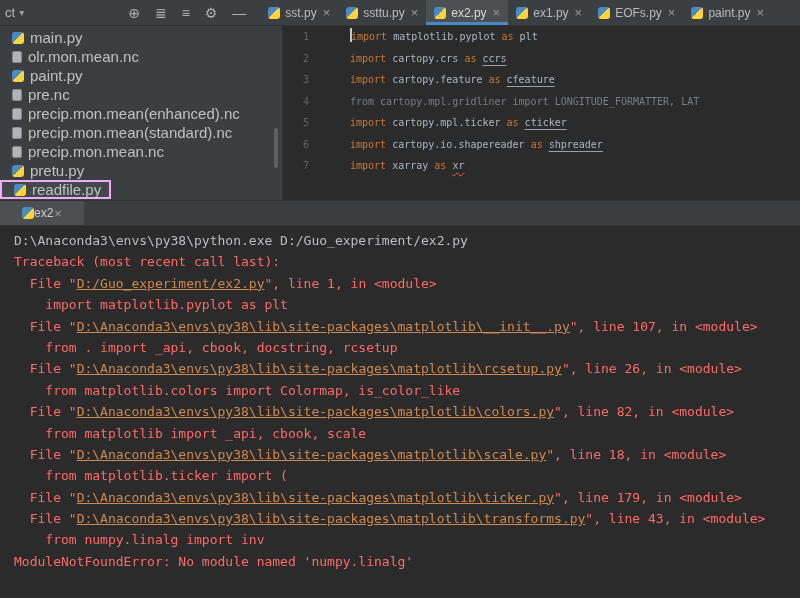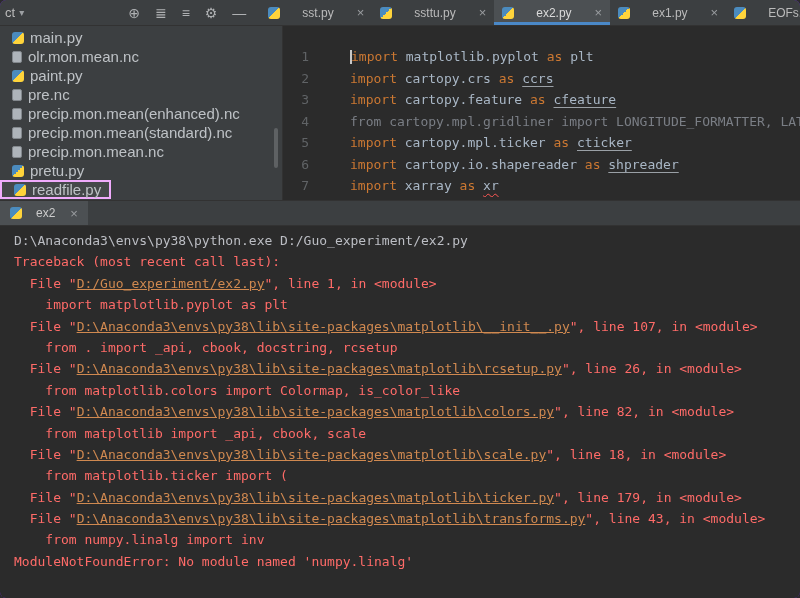--- a/index.html
+++ b/index.html
@@ -1,73 +1,73 @@
 <!DOCTYPE html>
 <html><head>
 <meta charset="utf-8">
 <style>
   * { box-sizing: border-box; margin: 0; padding: 0; }
   html,body { background:#2b2b2b; }
   .app{
     position:relative; width:800px; height:598px; overflow:hidden;
-    background:#6d28d9; font-family:"Liberation Sans", sans-serif;border-radius:6px;
+    background:#6d28d9; font-family:"Liberation Sans", sans-serif;
     -webkit-font-smoothing:antialiased;
   }
   
   .topbar{
     height:26px; background:#3c3f41; border-bottom:1px solid #323232;
     display:flex; align-items:stretch; overflow:hidden;
   }
   .project{display:flex; align-items:center; gap:4px; padding:0 8px 0 5px;
     color:#bbbbbb; font-size:13px; cursor:pointer;}
   .caret-down{font-size:10px; color:#9da0a3;}
   .tb-icons{display:flex; align-items:center; gap:15px; margin-left:96px;
     color:#afb1b3; font-size:14px;}
   .tb-icon{cursor:pointer; line-height:1;}
   .tabs{display:flex; align-items:stretch; margin-left:14px;}
-  .tab{display:flex; align-items:center; gap:22px; padding:4px 8px;
+  .tab{display:flex; align-items:center; gap:5px; padding:4px 8px;
     font-size:12px; color:#bbbbbb; cursor:pointer; white-space:nowrap;}
   .tab.active{background:#4c5053; color:#dadada;
     box-shadow:inset 0 -3px 0 #4a88c7;}
   .tab-close{font-size:13px; color:#9a9da0; margin-left:1px;}
   .icon-python{width:12px; height:12px; border-radius:3px; flex:none;
     display:inline-block;
     background:linear-gradient(135deg,#4b8bbe 0 50%,#ffd43b 50% 100%);}
   .icon-file{width:10px; height:12px; border-radius:2px; flex:none;
     display:inline-block; background:#aeb4ba; border:1px solid #83888d;}
   
   .main{display:flex; height:174px;}
   .tree{width:283px; background:#3c3f41; border-right:1px solid #323232;
     position:relative; overflow:hidden; padding-top:2px;}
   .tree-item{height:19px; display:flex; align-items:center; gap:6px;
     padding:0 8px 0 12px; font-size:15px; color:#bec2c6; cursor:pointer;
     white-space:nowrap;}
   .tree-item.selected{width:max-content; border:2px solid #f0abfc;
     background:rgba(255,255,255,0.05);}
   .tree-scrollbar{position:absolute; right:4px; top:102px; width:4px;
     height:40px; border-radius:2px; background:#5e6163;}
-  .editor{flex:1; background:#2b2b2b; overflow:hidden; padding-top:20px;
-    font-family:"DejaVu Sans Mono", monospace; font-size:13px;}
+  .editor{flex:1; background:#2b2b2b; overflow:hidden; padding-top:0;
+    font-family:"DejaVu Sans Mono", monospace; font-size:10px;}
   .code-line{height:21.5px; line-height:21.5px; white-space:pre; overflow:hidden;}
   .gutter{display:inline-block; width:26px; text-align:right;
     color:#606366; margin-right:41px;}
   .caret{display:inline-block; width:2px; height:14px; background:#c8c8c8;
     vertical-align:text-bottom; margin-right:-1px;}
   .seg-kw{color:#cc7832;}
   .seg-pl{color:#a9b7c6;}
   .seg-gr{color:#7a7e85;}
   .seg-und{color:#a9b7c6; text-decoration:underline;
     text-decoration-color:#9aa0a6; text-underline-offset:3px;}
   .seg-redline{color:#a9b7c6; text-decoration:underline wavy #fc5753;
     text-decoration-thickness:1px; text-underline-offset:3px;}
   
   .bottom{height:398px; display:flex; flex-direction:column;}
   .bottom-tabbar{height:26px; background:#3c3f41; border-top:1px solid #323232;
     border-bottom:1px solid #323232; display:flex; align-items:stretch;}
-  .btab{display:inline-flex; align-items:center; gap:14px; padding:0 10px;
+  .btab{display:inline-flex; align-items:center; gap:0; padding:0 22px;
     background:#4c5053; color:#cccccc; font-size:12px; cursor:pointer;}
   .console{flex:1; background:#2b2b2b; overflow:hidden;
     font-family:"DejaVu Sans Mono", monospace; font-size:13px;
     padding:4px 0 12px 14px;}
   .console-line{height:21.4px; line-height:21.4px; white-space:pre; overflow:hidden;}
   .seg-out{color:#bcbec4;}
   .seg-err{color:#ff6b68;}
   .seg-link{color:#d08950; text-decoration:underline; cursor:pointer;}
 </style>
 </head>

